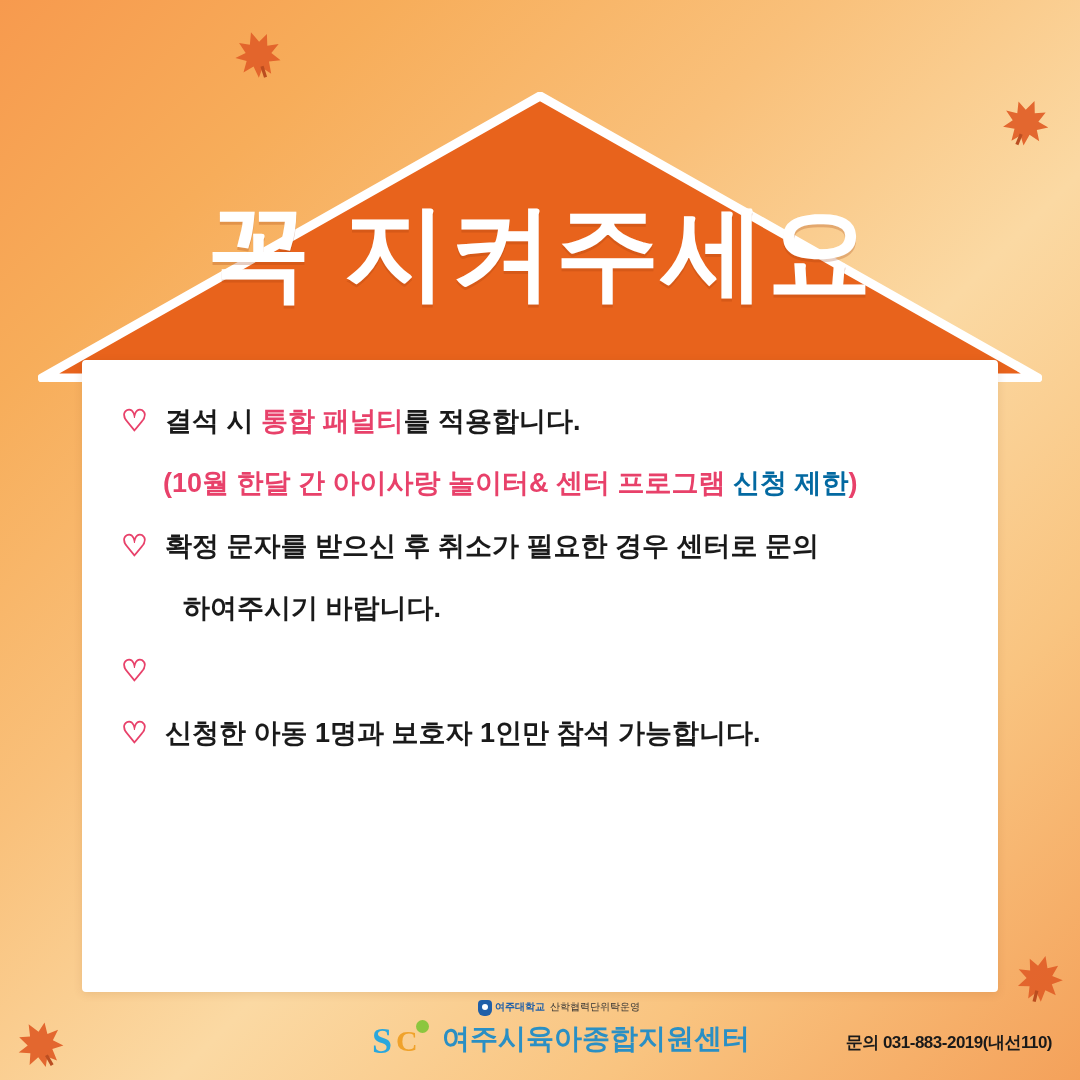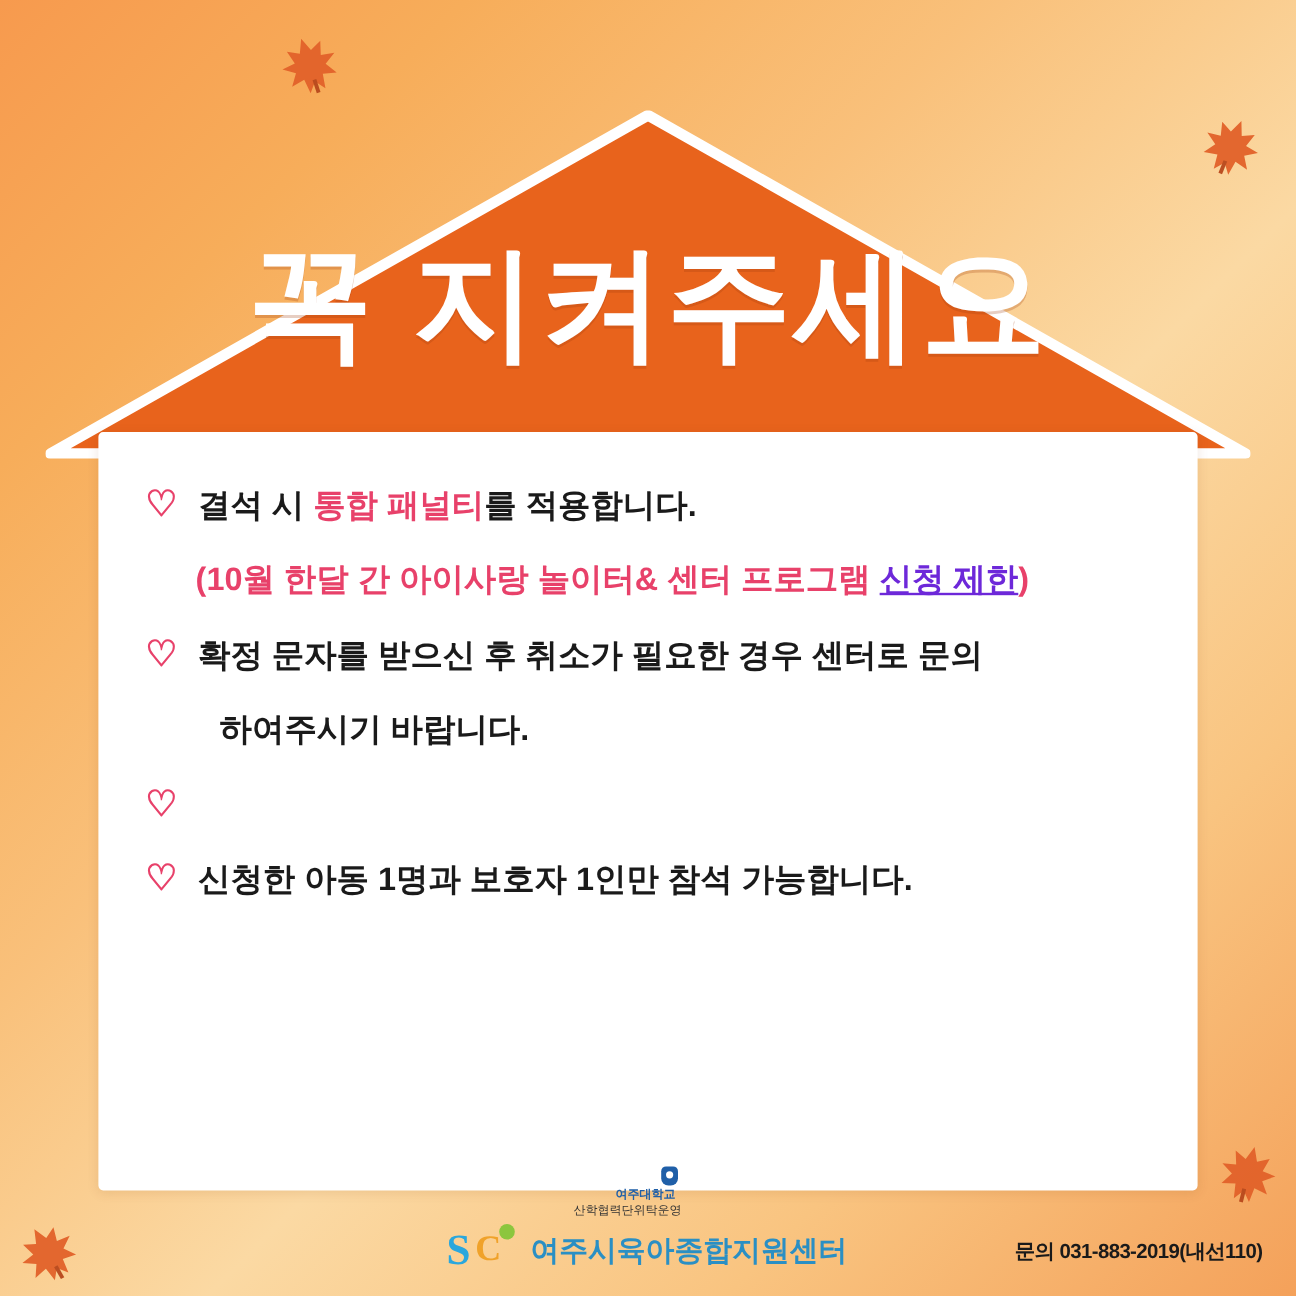--- a/index.html
+++ b/index.html
@@ -95,21 +95,21 @@
   }
   .heart {
     color: #e8416a;
     font-size: 30px;
     width: 44px;
     flex: 0 0 44px;
     line-height: 1.2;
   }
   .txt { display: inline-block; }
   .txt .hl { color: #e8416a; text-align: center; }
-  .txt .hl-u { color: #6d28d9; text-decoration: underline; }
+  .txt .hl-u { color: #0369a1; }
 
   
   .footer {
     position: absolute;
     left: 0;
     bottom: 14px;
     width: 1080px;
     height: 70px;
   }
   .footer-center {
@@ -146,36 +146,35 @@
   .logo-mark .dot {
     position: absolute;
     left: 44px;
     top: 4px;
     width: 13px;
     height: 13px;
     border-radius: 50%;
     background: #8cc63e;
   }
   .center-name {
-    font-size: 24px;
+    font-size: 28px;
     font-weight: bold;
     color: #2a8fc4;
     padding-bottom: 2px;
     margin-top: 47px;
   }
   .univ-badge {
     position: absolute;
     left: 478px;
     bottom: 50px;
     display: flex;
-    align-items: flex-end;
+    align-items: flex-start;
     font-size: 9px;
     color: #24457a;
     white-space: nowrap;
-    flex-direction: column;
   }
   .univ-badge .pin {
     width: 14px;
     height: 16px;
     background: #1f5fa8;
     border-radius: 4px 4px 6px 6px;
     margin-right: 3px;
     position: relative;
   }
   .univ-badge .pin::after {

